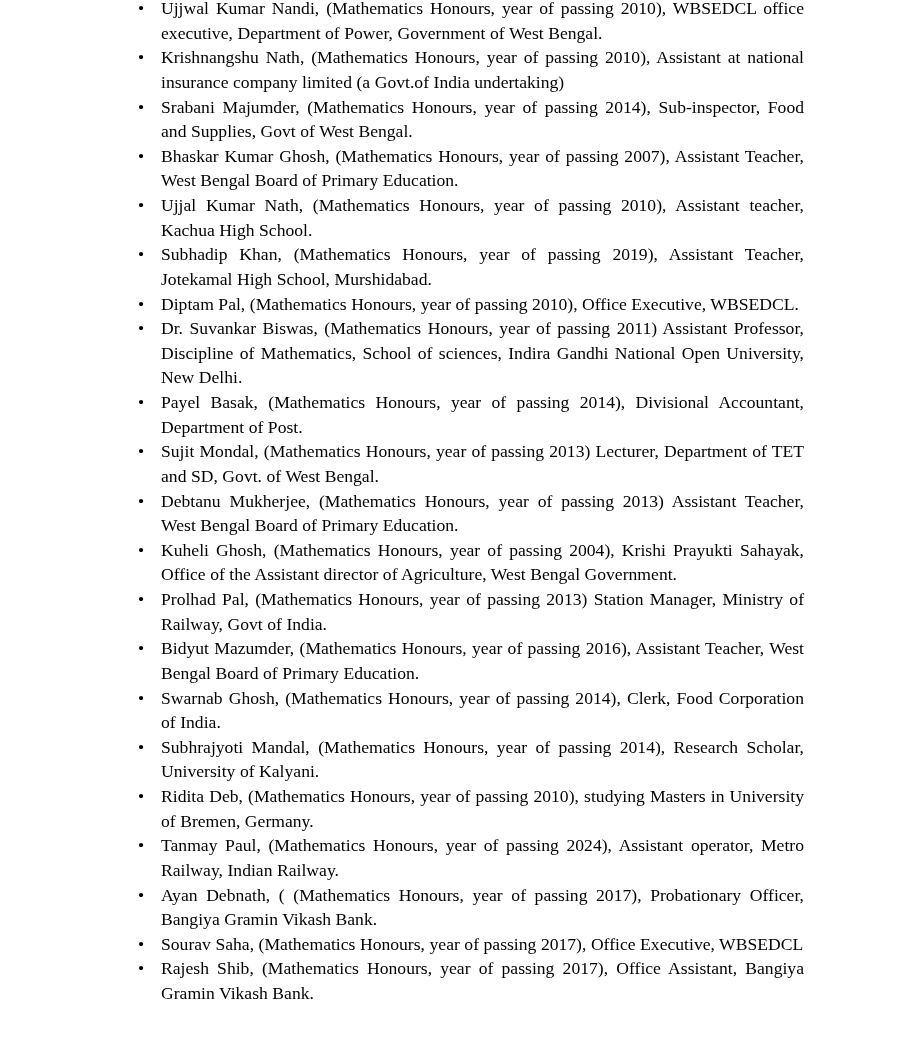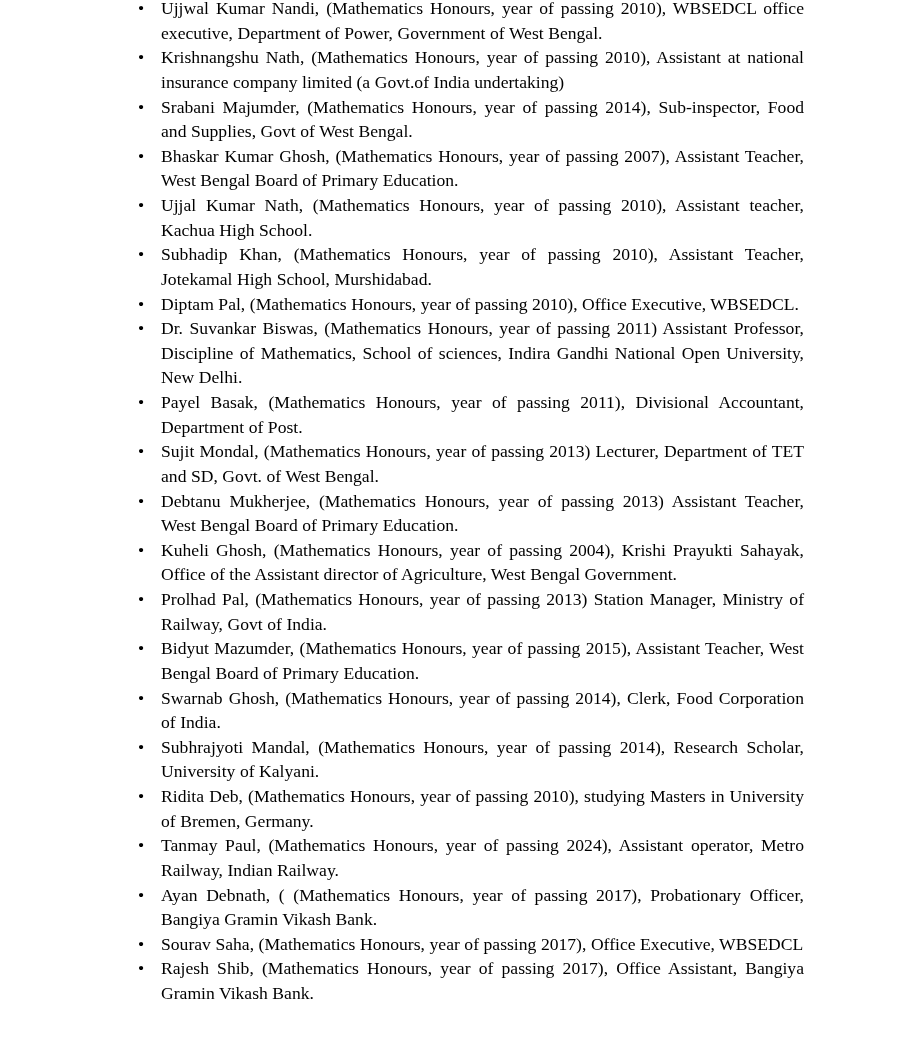--- a/index.html
+++ b/index.html
@@ -75,53 +75,53 @@
       <li>
         <span class="bullet">•</span>
         <span class="entry-text">Bhaskar Kumar Ghosh, (Mathematics Honours, year of passing 2007), Assistant Teacher, West Bengal Board of Primary Education.</span>
       </li>
       <li>
         <span class="bullet">•</span>
         <span class="entry-text">Ujjal Kumar Nath, (Mathematics Honours, year of passing 2010), Assistant teacher, Kachua High School.</span>
       </li>
       <li>
         <span class="bullet">•</span>
-        <span class="entry-text">Subhadip Khan, (Mathematics Honours, year of passing 2010), Assistant Teacher, Jotekamal High School, Murshidabad.</span>
+        <span class="entry-text">Subhadip Khan, (Mathematics Honours, year of passing 2019), Assistant Teacher, Jotekamal High School, Murshidabad.</span>
       </li>
       <li>
         <span class="bullet">•</span>
         <span class="entry-text">Diptam Pal, (Mathematics Honours, year of passing 2010), Office Executive, WBSEDCL.</span>
       </li>
       <li>
         <span class="bullet">•</span>
         <span class="entry-text">Dr. Suvankar Biswas, (Mathematics Honours, year of passing 2011) Assistant Professor, Discipline of Mathematics, School of sciences, Indira Gandhi National Open University, New Delhi.</span>
       </li>
       <li>
         <span class="bullet">•</span>
-        <span class="entry-text">Payel Basak, (Mathematics Honours, year of passing 2011), Divisional Accountant, Department of Post.</span>
+        <span class="entry-text">Payel Basak, (Mathematics Honours, year of passing 2014), Divisional Accountant, Department of Post.</span>
       </li>
       <li>
         <span class="bullet">•</span>
         <span class="entry-text">Sujit Mondal, (Mathematics Honours, year of passing 2013) Lecturer, Department of TET and SD, Govt. of West Bengal.</span>
       </li>
       <li>
         <span class="bullet">•</span>
         <span class="entry-text">Debtanu Mukherjee, (Mathematics Honours, year of passing 2013) Assistant Teacher, West Bengal Board of Primary Education.</span>
       </li>
       <li>
         <span class="bullet">•</span>
         <span class="entry-text">Kuheli Ghosh, (Mathematics Honours, year of passing 2004), Krishi Prayukti Sahayak, Office of the Assistant director of Agriculture, West Bengal Government.</span>
       </li>
       <li>
         <span class="bullet">•</span>
         <span class="entry-text">Prolhad Pal, (Mathematics Honours, year of passing 2013) Station Manager, Ministry of Railway, Govt of India.</span>
       </li>
       <li>
         <span class="bullet">•</span>
-        <span class="entry-text">Bidyut Mazumder, (Mathematics Honours, year of passing 2015), Assistant Teacher, West Bengal Board of Primary Education.</span>
+        <span class="entry-text">Bidyut Mazumder, (Mathematics Honours, year of passing 2016), Assistant Teacher, West Bengal Board of Primary Education.</span>
       </li>
       <li>
         <span class="bullet">•</span>
         <span class="entry-text">Swarnab Ghosh, (Mathematics Honours, year of passing 2014), Clerk, Food Corporation of India.</span>
       </li>
       <li>
         <span class="bullet">•</span>
         <span class="entry-text">Subhrajyoti Mandal, (Mathematics Honours, year of passing 2014), Research Scholar, University of Kalyani.</span>
       </li>
       <li>

